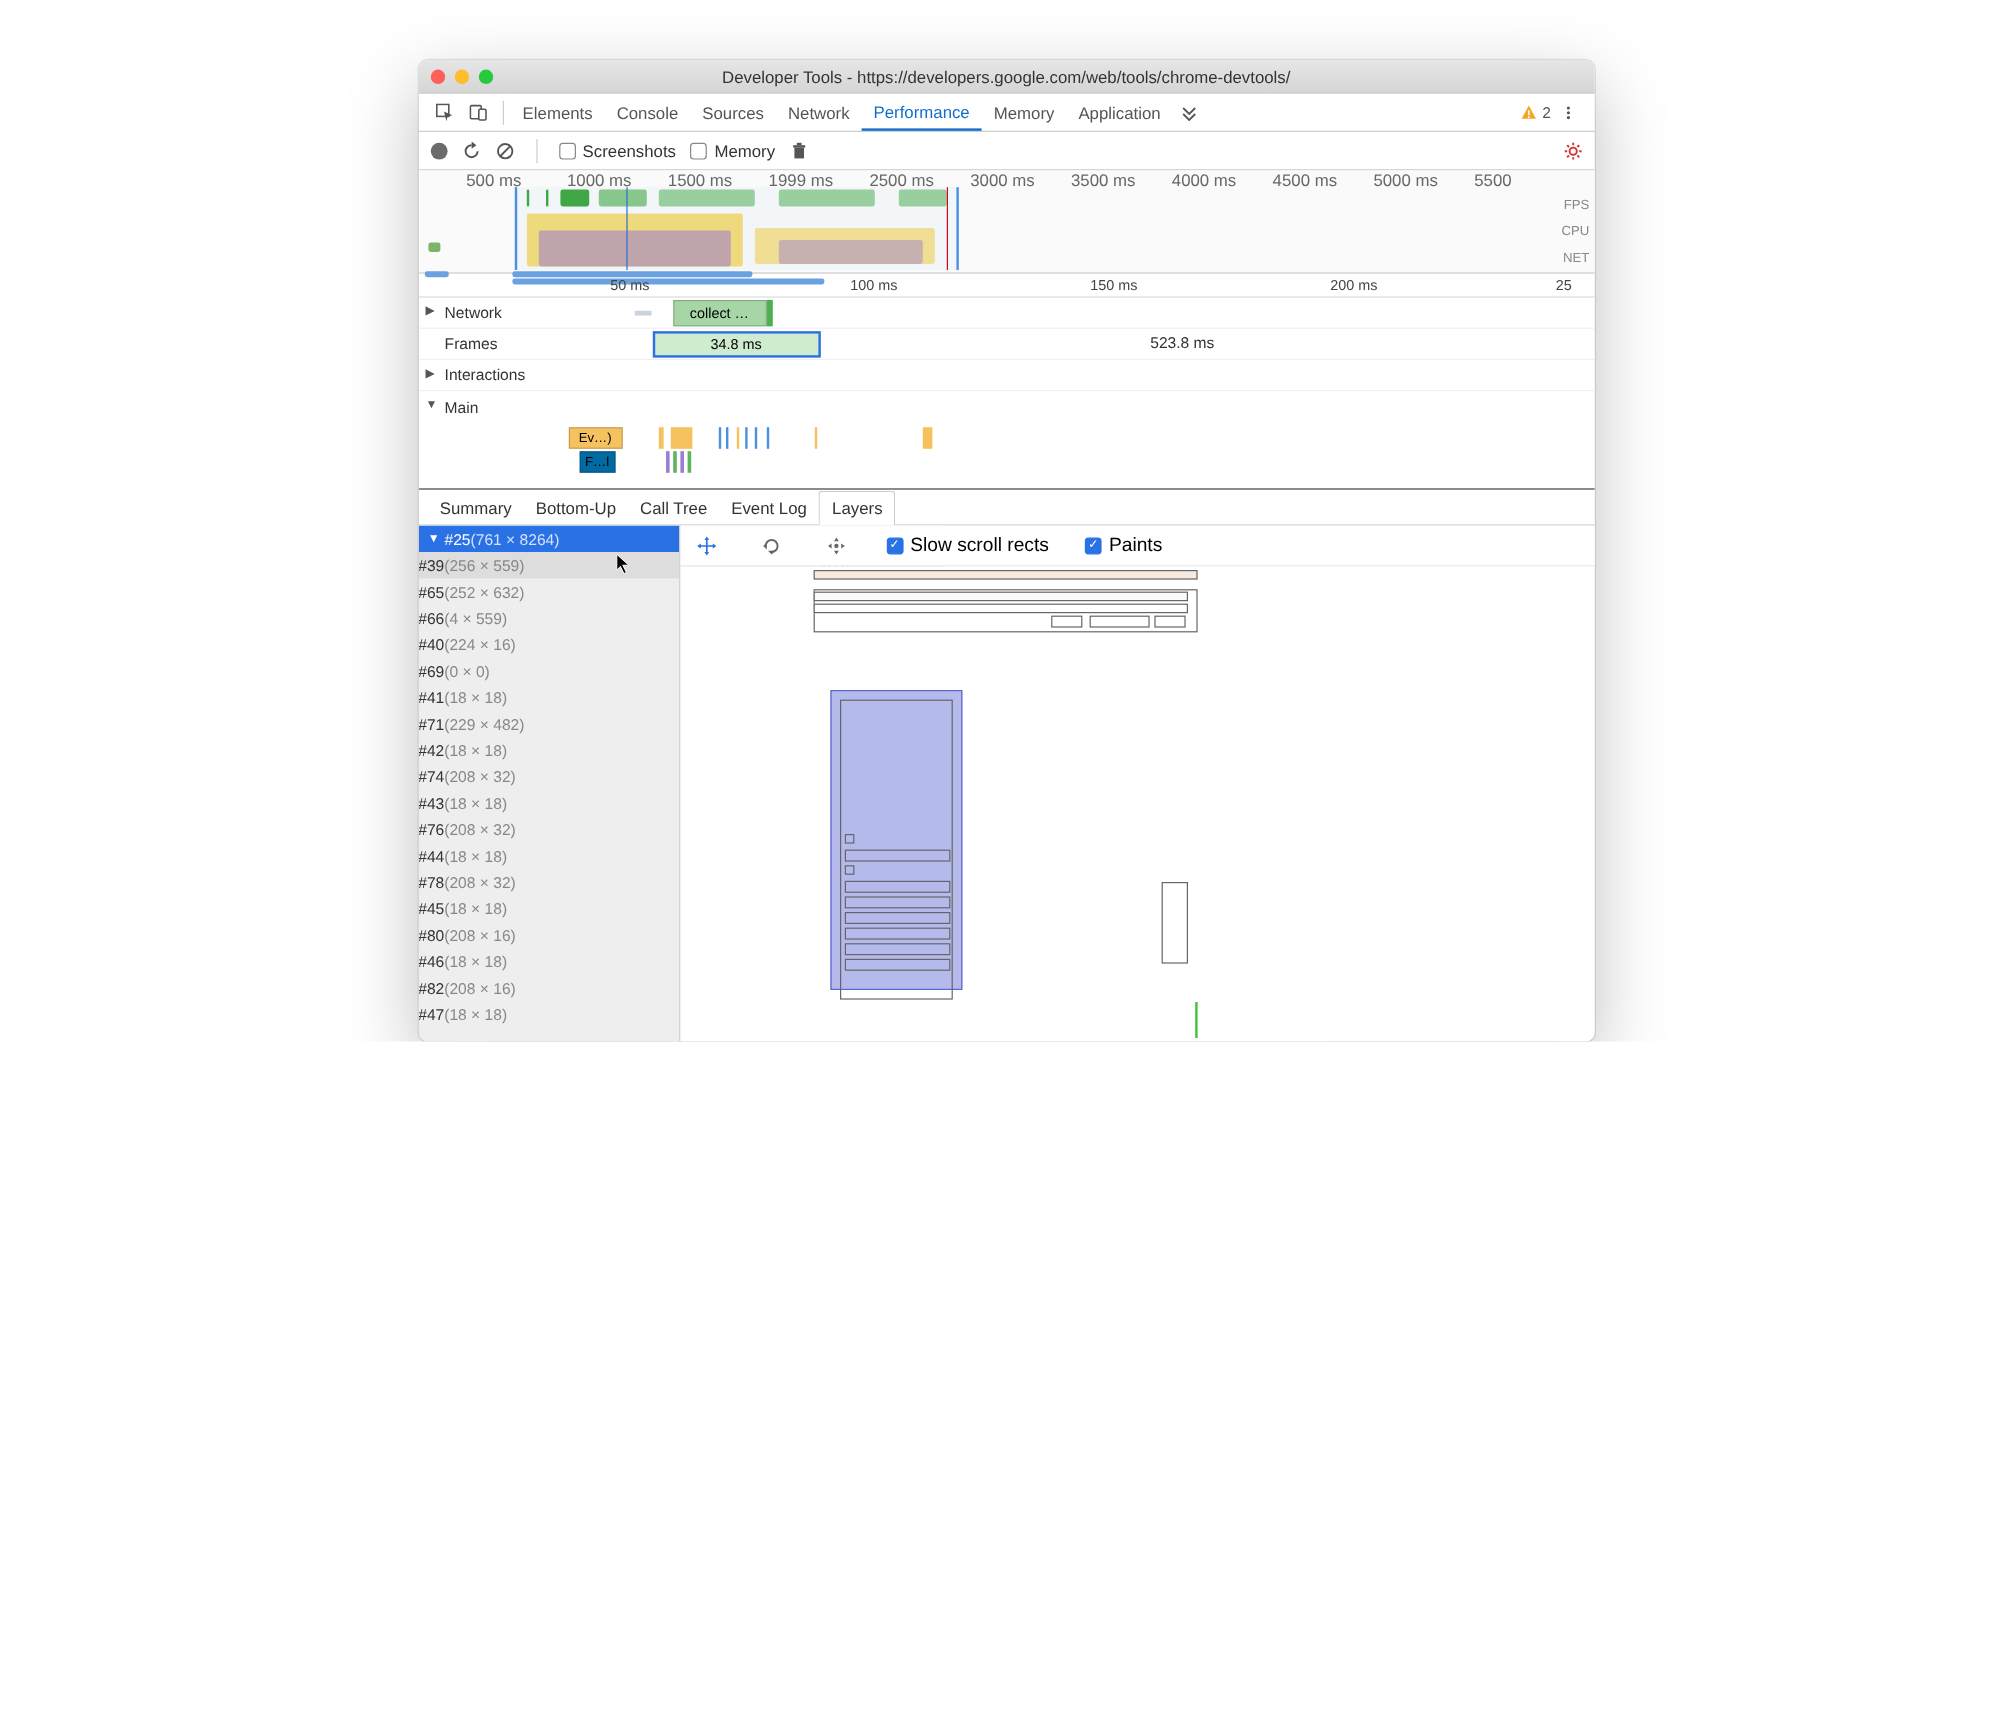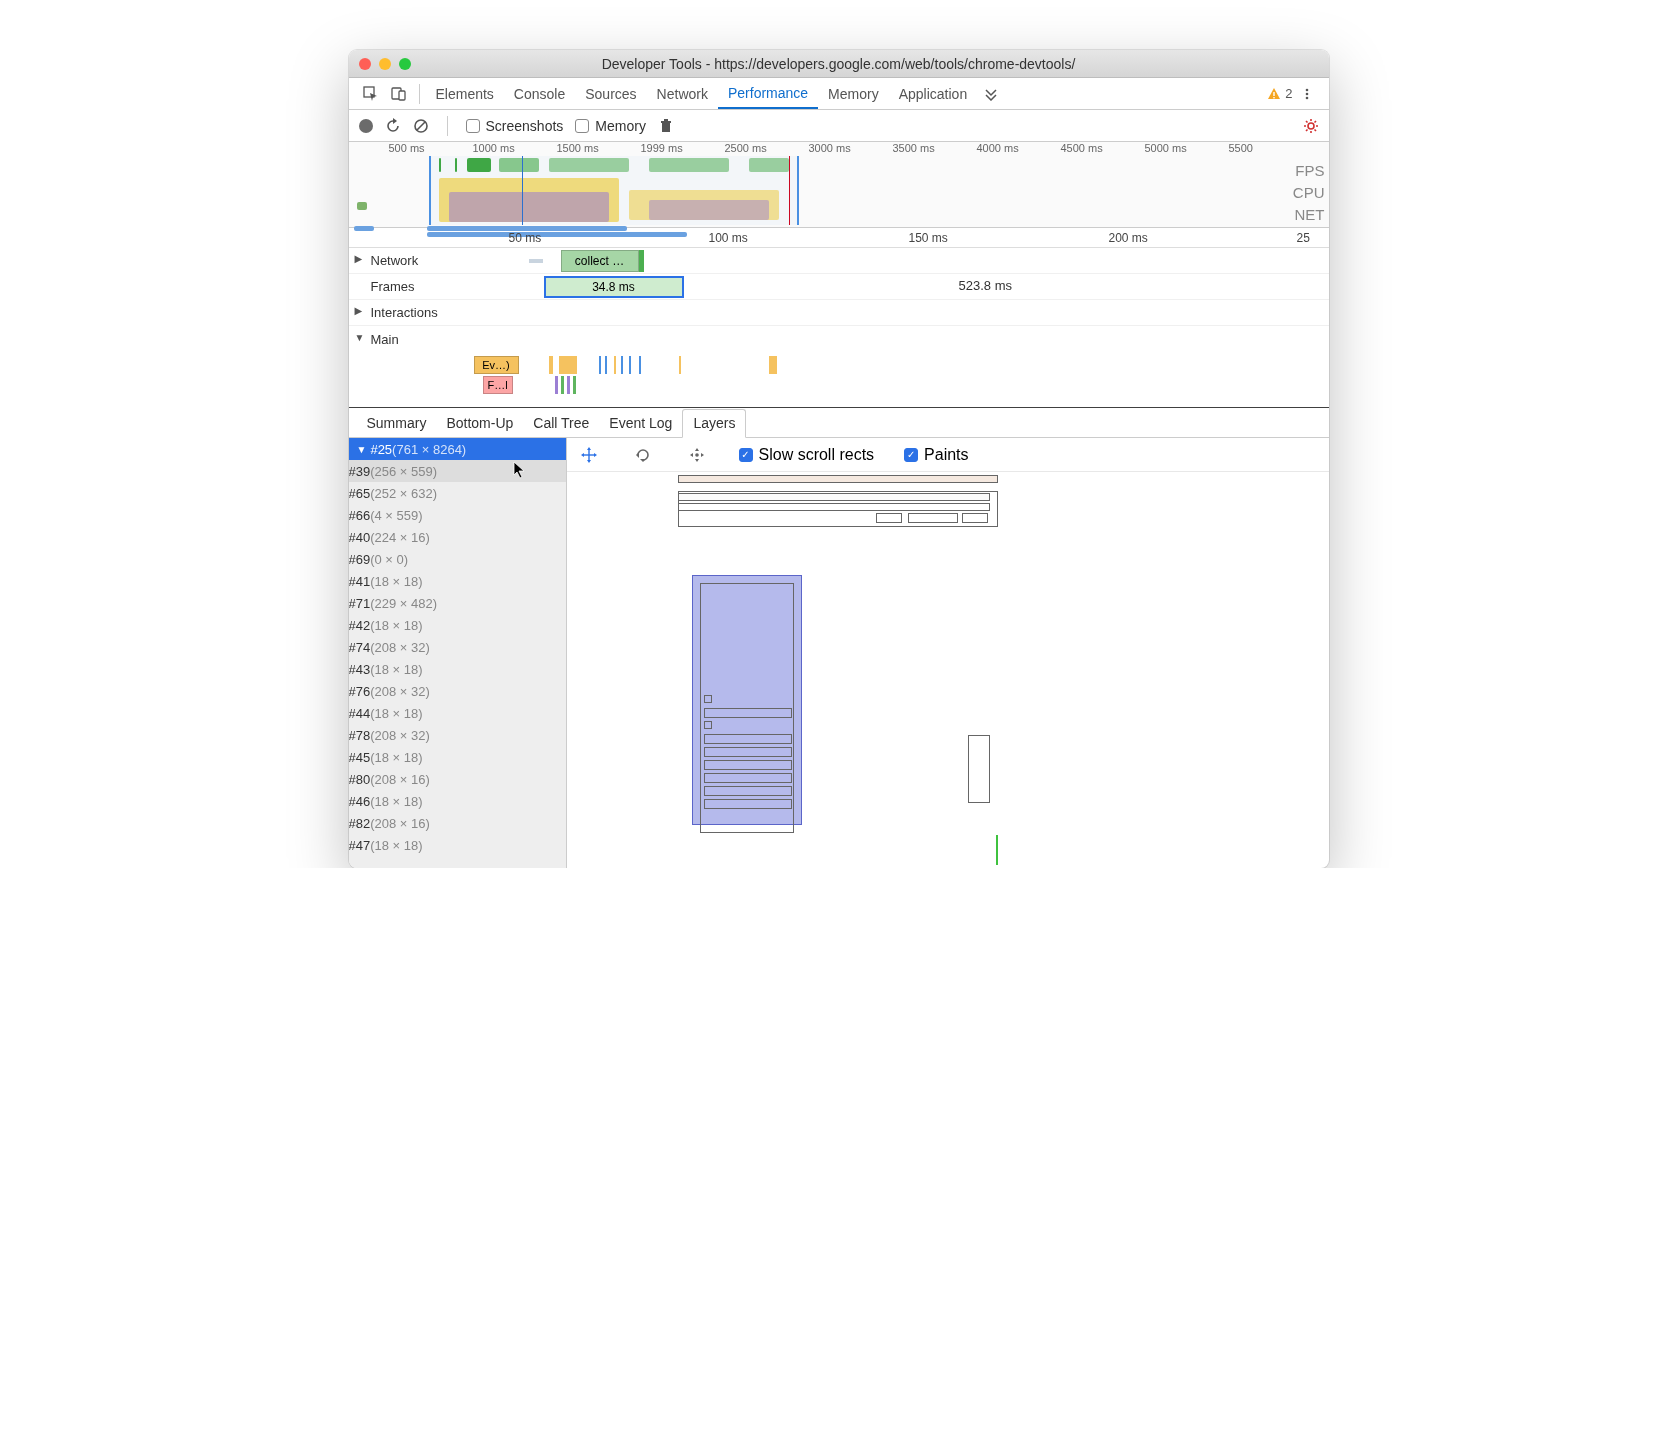--- a/index.html
+++ b/index.html
@@ -64,23 +64,23 @@
 .reload-icon,.clear-icon,.trash-icon,.gear-icon,.more-icon,.arrow-icon,.cursor-icon,.device-icon{
   display:inline-flex;align-items:center;justify-content:center;color:#555;
 }
 .checkbox-wrap{display:flex;align-items:center;gap:6px}
 .cb{width:14px;height:14px;border:1px solid #888;border-radius:3px;background:#fff;display:flex;align-items:center;justify-content:center}
 .cb.checked{background:#2b71e6;border-color:#2b71e6}
 .cb.checked::after{content:"✓";color:#fff;font-size:10px;line-height:1}
 .gear-red{color:#d13131!important}
 
 .overview{height:86px;border-bottom:1px solid #ccc;position:relative;background:#fafafa}
-.ov-ticks{display:flex;font-size:11px;color:#666;padding-left:40px}
+.ov-ticks{display:flex;font-size:14px;color:#666;padding-left:40px}
 .ov-ticks span{flex:0 0 auto;width:84px;display:inline-block}
-.ov-labels{position:absolute;right:4px;top:18px;font-size:15px;color:#888;text-align:right}
+.ov-labels{position:absolute;right:4px;top:18px;font-size:11px;color:#888;text-align:right}
 .ov-labels div{line-height:22px}
 .ov-canvas{position:absolute;left:0;right:40px;top:14px;bottom:2px}
 .ov-window{position:absolute;left:80px;width:370px;top:0;bottom:0;border-left:2px solid #4a90e2;border-right:2px solid #4a90e2;background:rgba(74,144,226,0.04)}
 .ov-mark-red{position:absolute;width:1px;background:#d0021b;top:0;bottom:0}
 .ov-mark-blue{position:absolute;width:1px;background:#2a6fcf;top:0;bottom:0}
 .ov-blob{position:absolute;border-radius:2px}
 
 .flame{height:180px;border-bottom:1px solid #404040;position:relative;font-size:13px;overflow:hidden}
 .flame-ruler{height:20px;border-bottom:1px solid #ddd;display:flex;align-items:center;font-size:12px;color:#444;position:relative}
 .flame-ruler .tick{position:absolute}
@@ -306,21 +306,21 @@
       </div>
       <div class="track-row" style="border-bottom:none">
         <div class="track-label toggle open">Main</div>
         <div class="track-area"></div>
       </div>
 
       <div style="position:absolute;left:120px;top:108px;right:0;height:50px">
         <div class="pill" style="left:5px;top:0;width:45px;height:18px;background:#f5c25f">
             <span style="font-size:11px">Ev…)</span>
           </div>
-        <div class="pill" style="left:14px;top:20px;width:30px;height:18px;background:#fca5a5">
+        <div class="pill" style="left:14px;top:20px;width:30px;height:18px;background:#0369a1">
             <span style="font-size:11px">F…l</span>
           </div>
         <div style="position:absolute;left:80px;top:0;width:4px;height:18px;background:#f5c25f"></div>
         <div style="position:absolute;left:90px;top:0;width:18px;height:18px;background:#f5c25f"></div>
         <div style="position:absolute;left:86px;top:20px;width:3px;height:18px;background:#9b7fd4"></div>
         <div style="position:absolute;left:92px;top:20px;width:3px;height:18px;background:#5fb55f"></div>
         <div style="position:absolute;left:98px;top:20px;width:3px;height:18px;background:#9b7fd4"></div>
         <div style="position:absolute;left:104px;top:20px;width:3px;height:18px;background:#5fb55f"></div>
         <div style="position:absolute;left:130px;top:0;width:2px;height:18px;background:#4a90e2"></div>
         <div style="position:absolute;left:136px;top:0;width:2px;height:18px;background:#4a90e2"></div>

